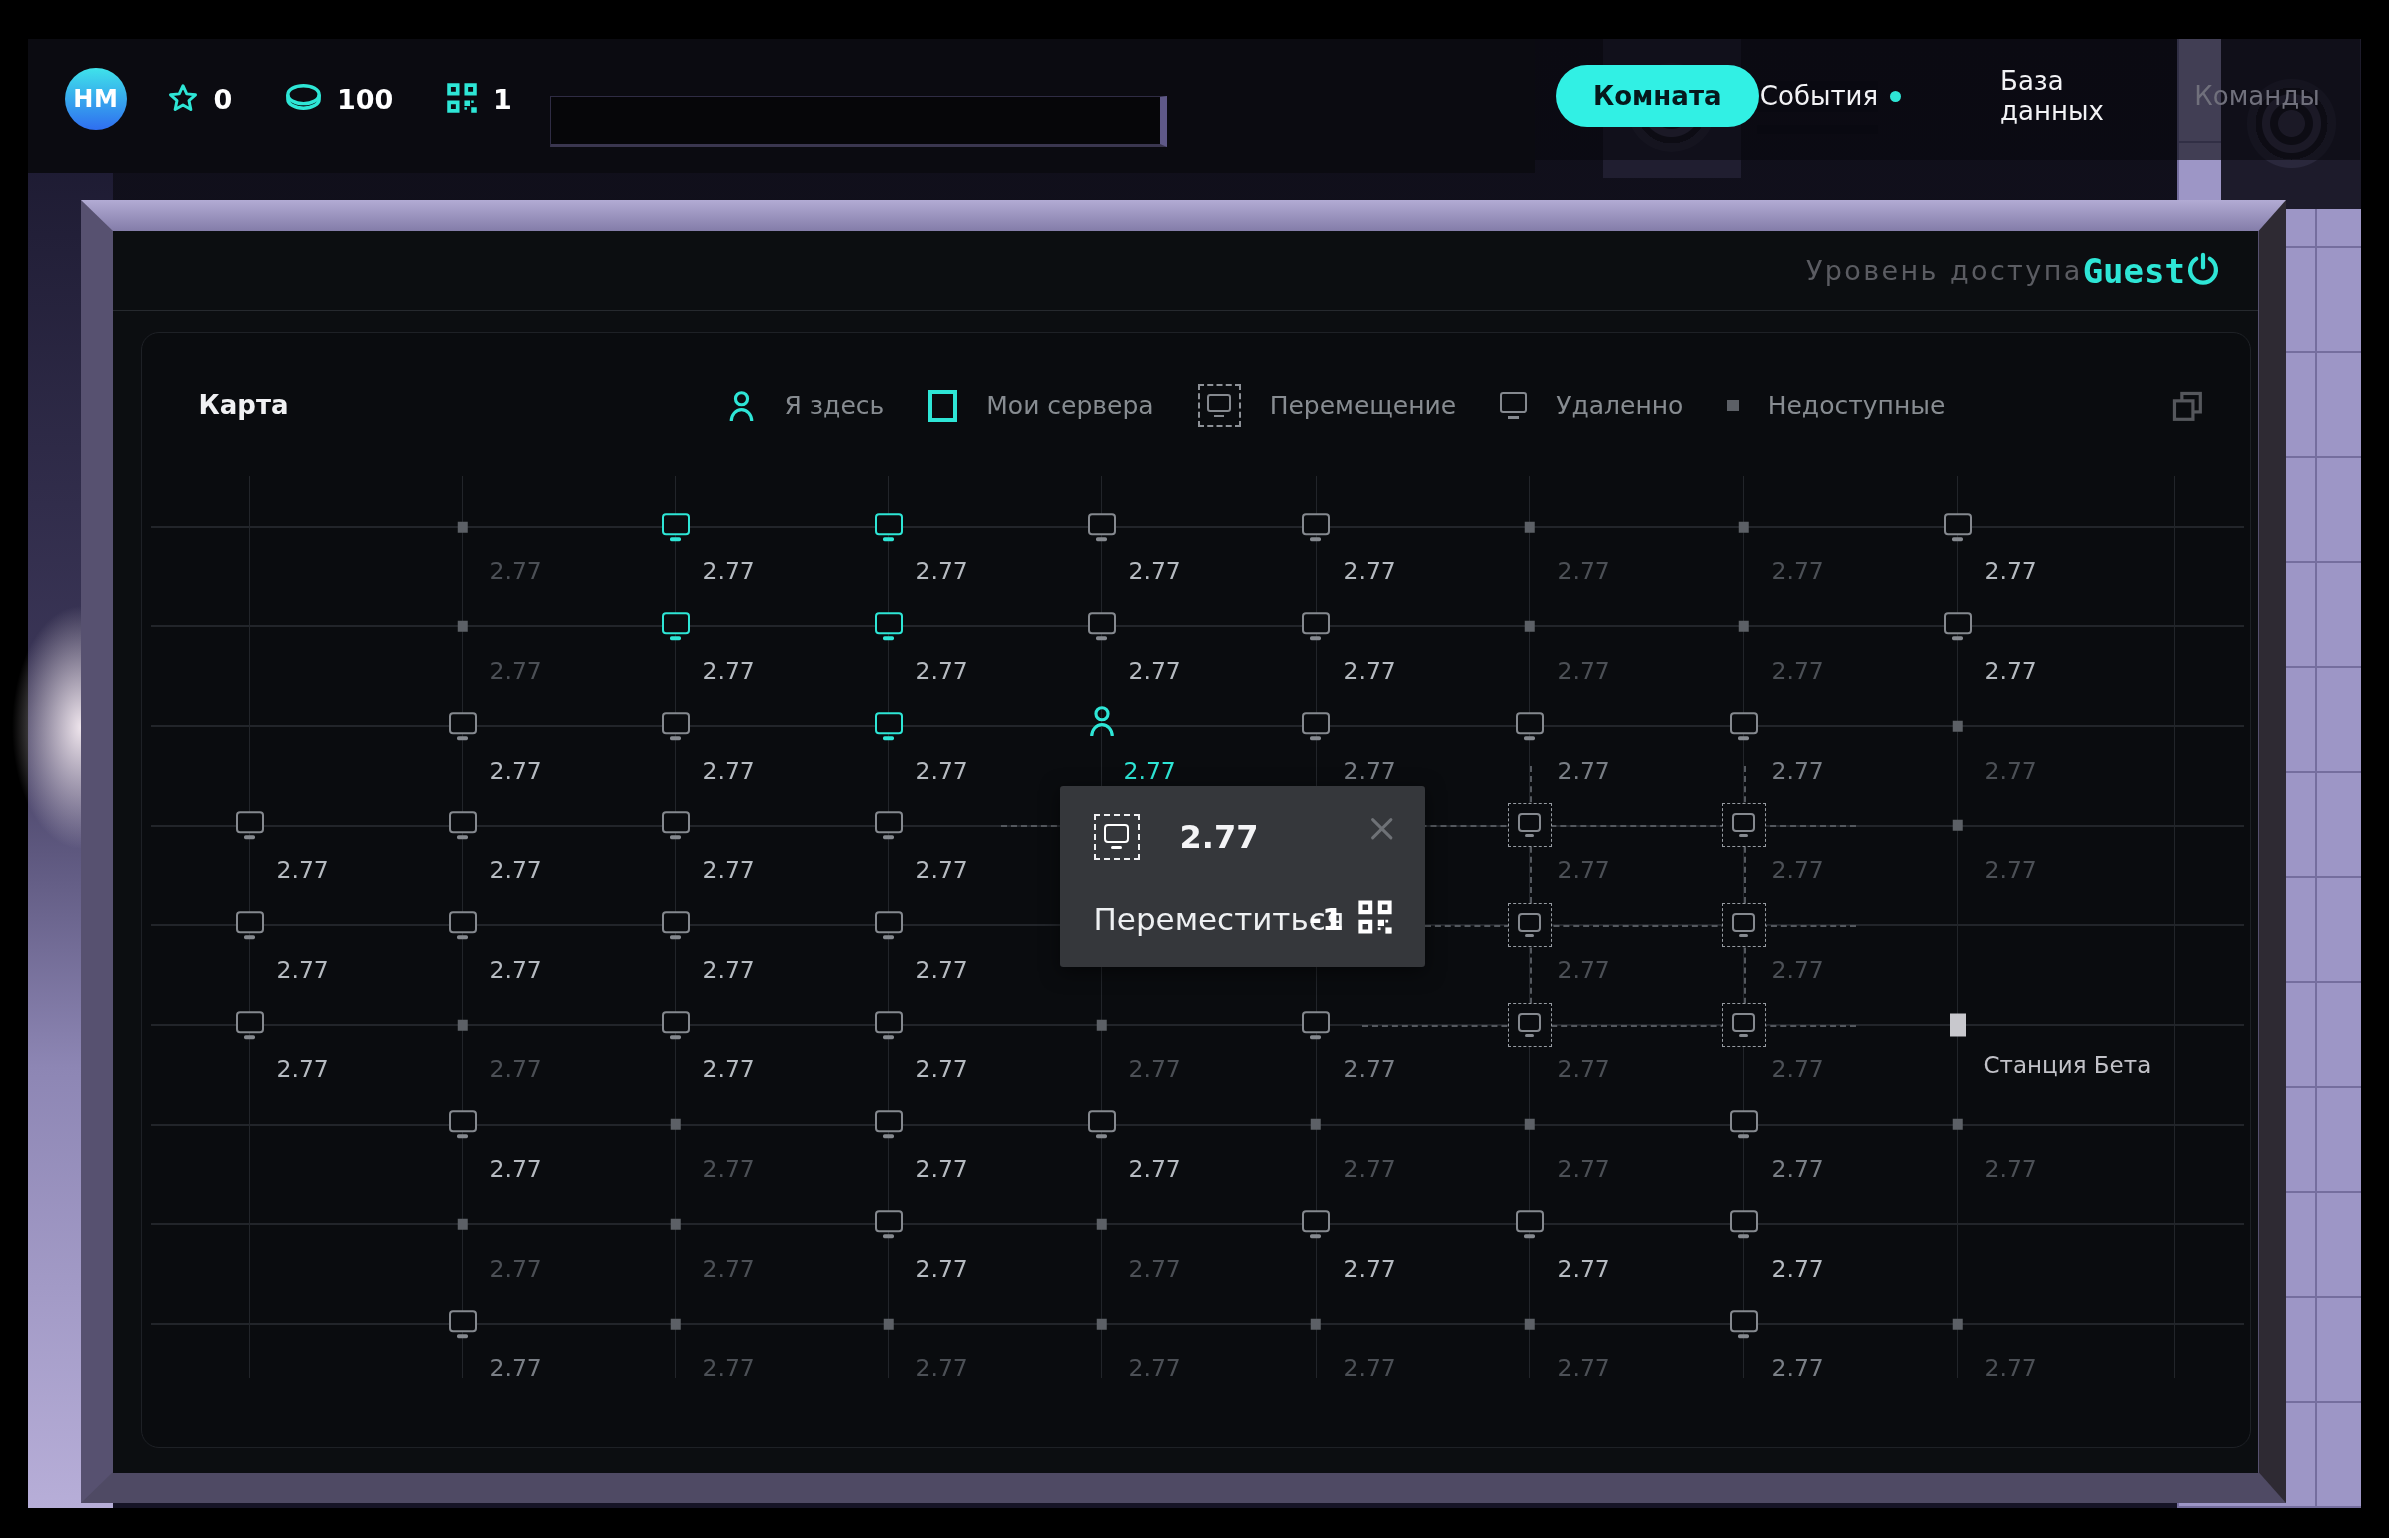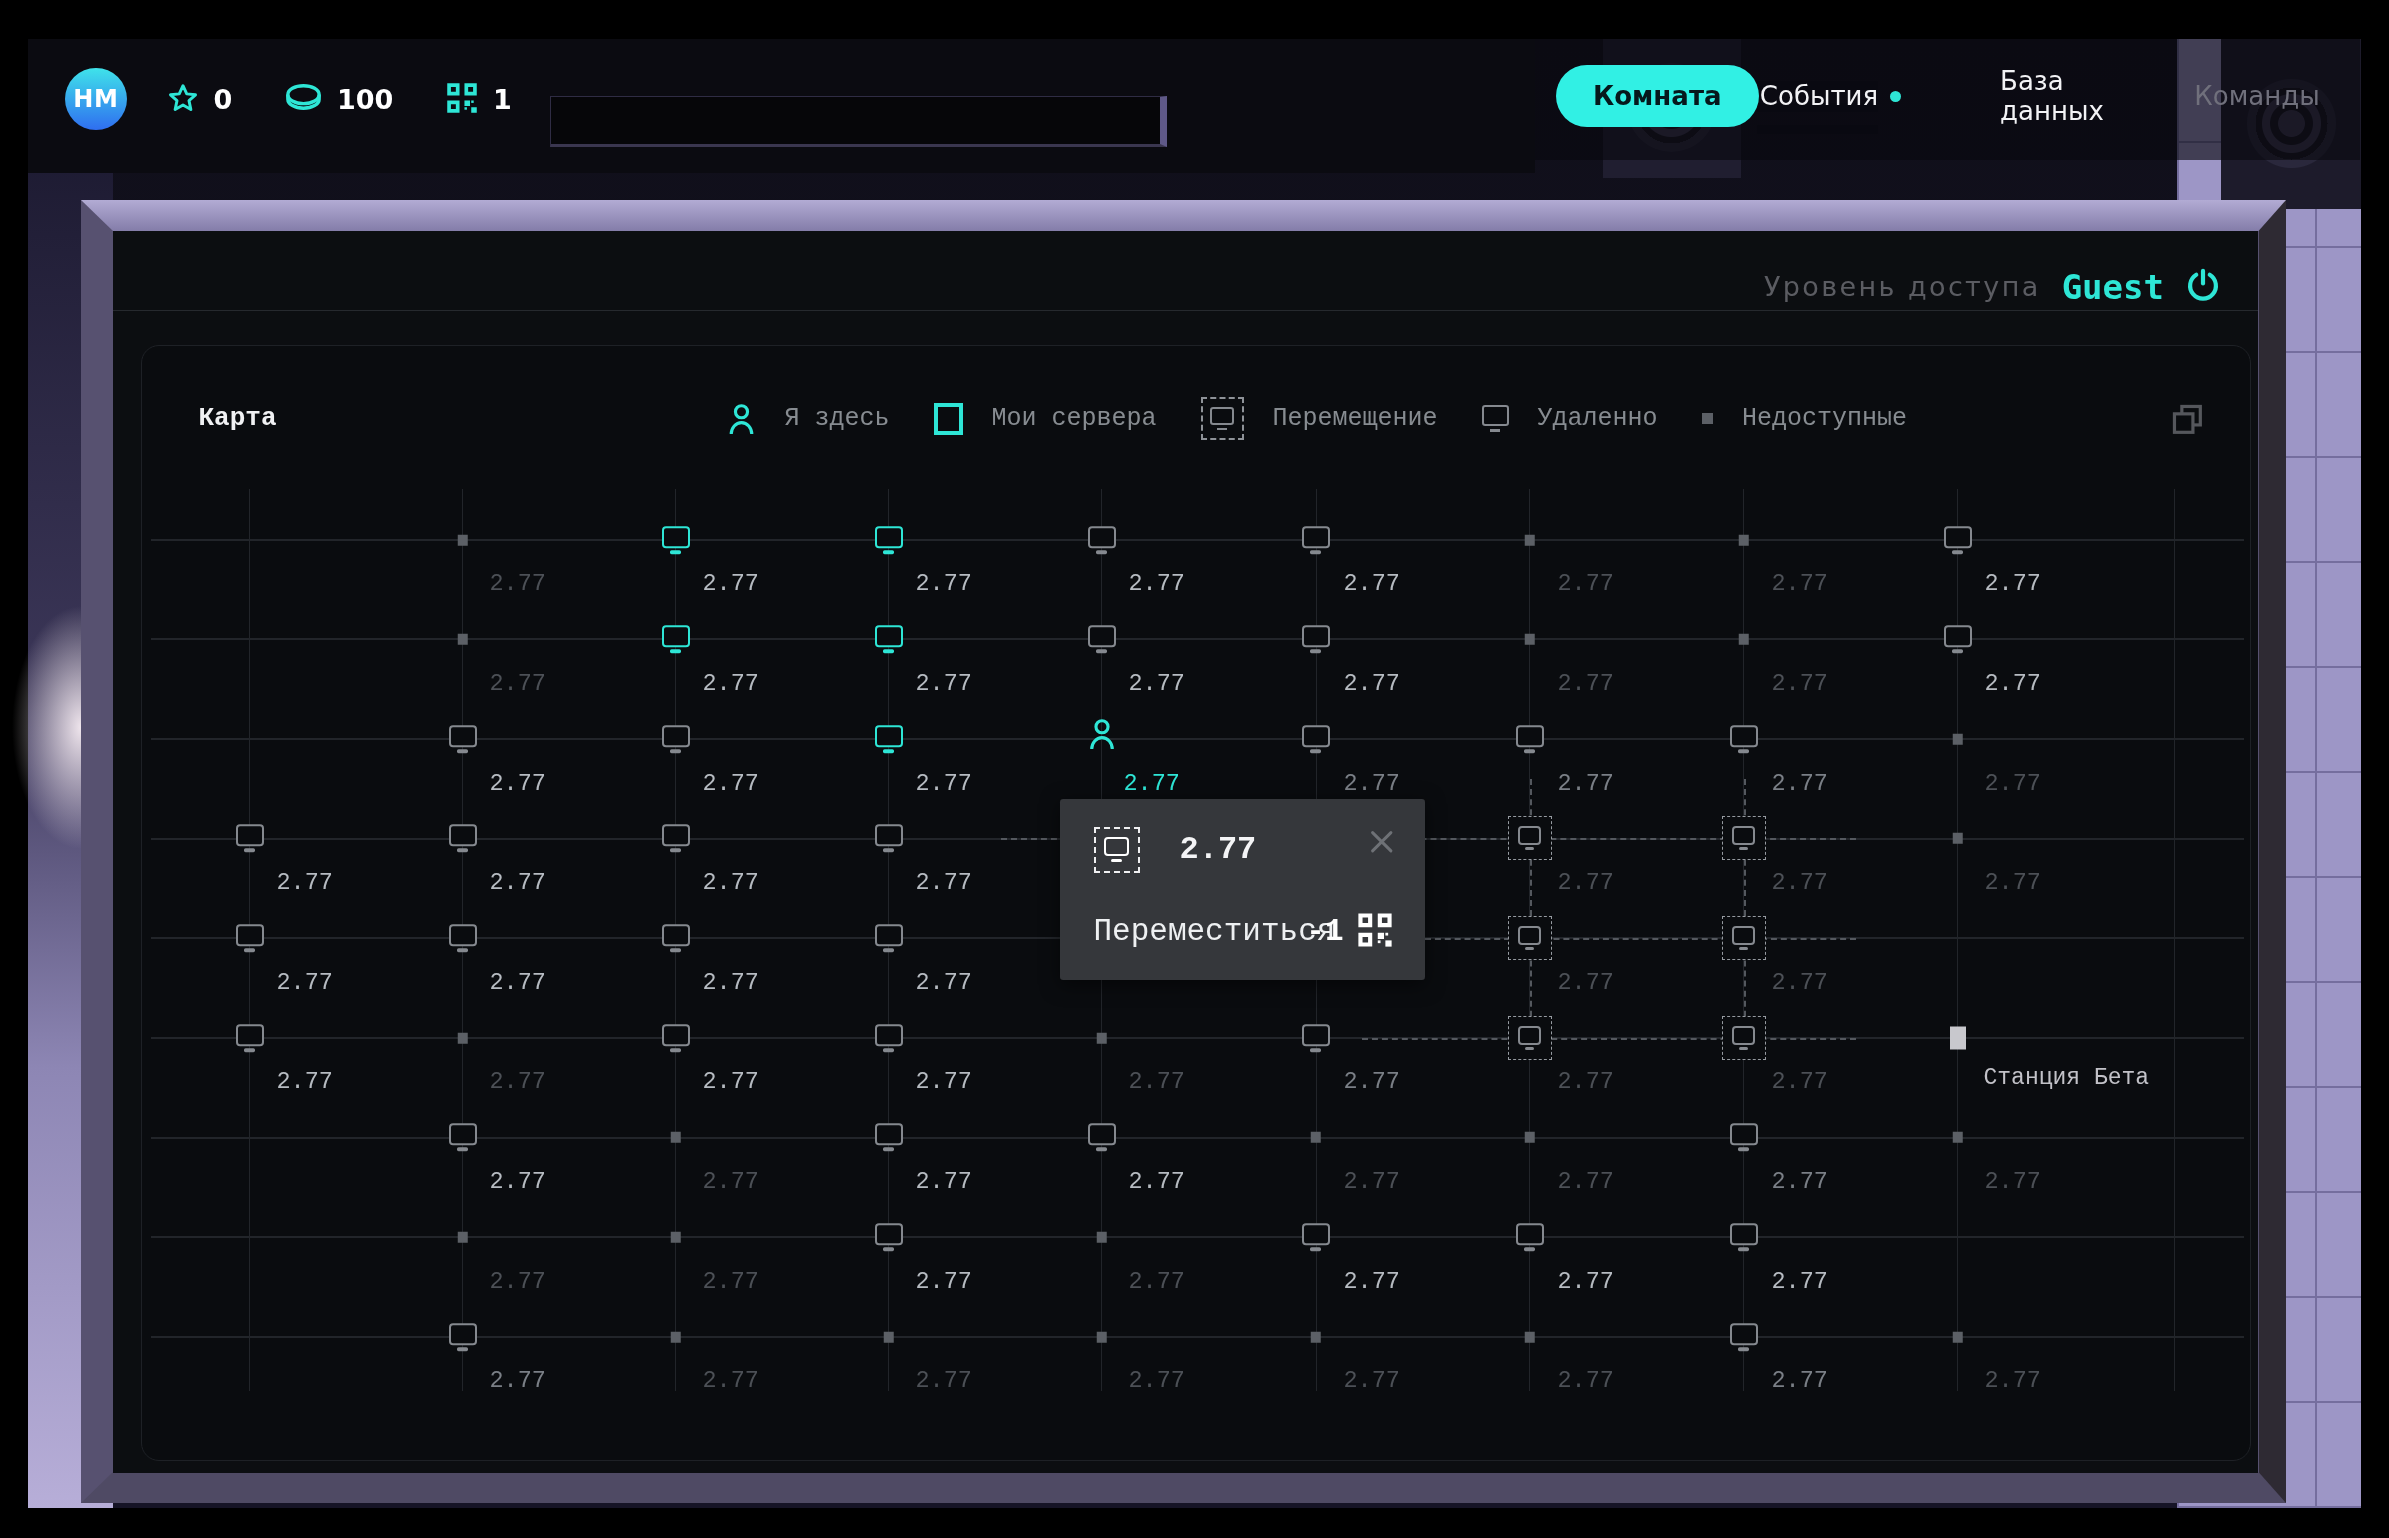--- a/index.html
+++ b/index.html
@@ -47,28 +47,28 @@
        background:linear-gradient(#b2abd4,#847da9);
        clip-path:polygon(0 0,100% 0,calc(100% - 27.5px) 100%,32px 100%);}
   .win-bottom{position:absolute;left:0;bottom:0;width:100%;height:31px;background:#4f4a64;
        clip-path:polygon(32px 0,calc(100% - 27.5px) 0,100% 100%,0 100%);}
   .win-right{position:absolute;right:0;top:0;width:27.5px;height:100%;background:#2e2a33;}
   .win-inner{position:absolute;left:32px;top:31px;width:2145px;height:1242px;background:#0c0e11;}
 
   .win-header{position:absolute;left:0;top:0;width:100%;height:79px;border-bottom:1.6px solid #26292e;}
   .win-title{position:absolute;left:29px;top:0;height:79px;display:flex;align-items:center;gap:21px;
        font-family:"DejaVu Sans Mono","Liberation Mono",monospace;font-size:32px;letter-spacing:3.2px;color:#c9c9cc;}
-  .win-access{position:absolute;right:37px;top:16px;height:79px;display:flex;align-items:center;gap:21px;}
+  .win-access{position:absolute;right:37px;top:0;height:79px;display:flex;align-items:center;}
   .access-label{color:#5b5c62;font-size:27px;letter-spacing:2.4px;}
   .access-value{color:#2ee6d6;font-family:"DejaVu Sans Mono","Liberation Mono",monospace;
        font-size:34px;font-weight:bold;}
 
   
-  .map{position:absolute;left:27.5px;top:114px;width:2108px;height:1114px;background:#0a0c0f;
-       border:1.6px solid #1e2126;border-radius:18px;font-family:Liberation Mono, monospace;}
+  .map{position:absolute;left:27.5px;top:101px;width:2108px;height:1114px;background:#0a0c0f;
+       border:1.6px solid #1e2126;border-radius:18px;}
   .map-title{position:absolute;left:57px;top:57px;font-size:26px;font-weight:bold;color:#f0f1f3;}
   .legend{position:absolute;left:585px;top:50px;height:45px;display:flex;align-items:center;gap:44px;}
   .legend .li{display:flex;align-items:center;gap:29px;color:#878c91;font-size:25px;}
   .copyicon{position:absolute;left:2030px;top:58px;width:32px;height:32px;}
 
   
   .vline{position:absolute;width:1.6px;background:#22252a;}
   .hline{position:absolute;height:1.6px;background:#22252a;}
   .dash-h{position:absolute;border-top:2.4px dashed #54585e;height:0;}
   .dash-v{position:absolute;border-left:2.4px dashed #54585e;width:0;}

